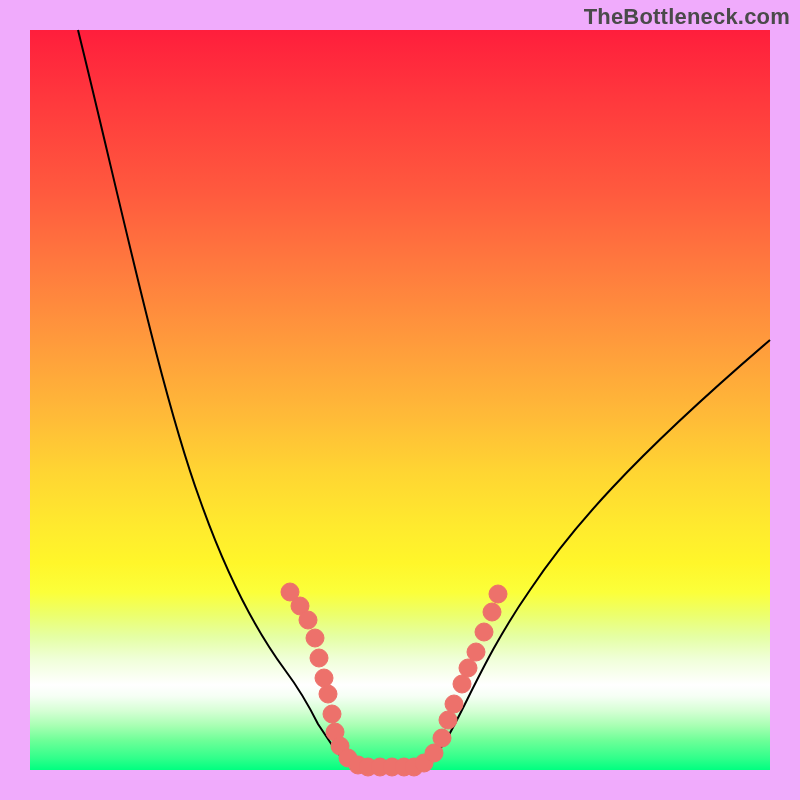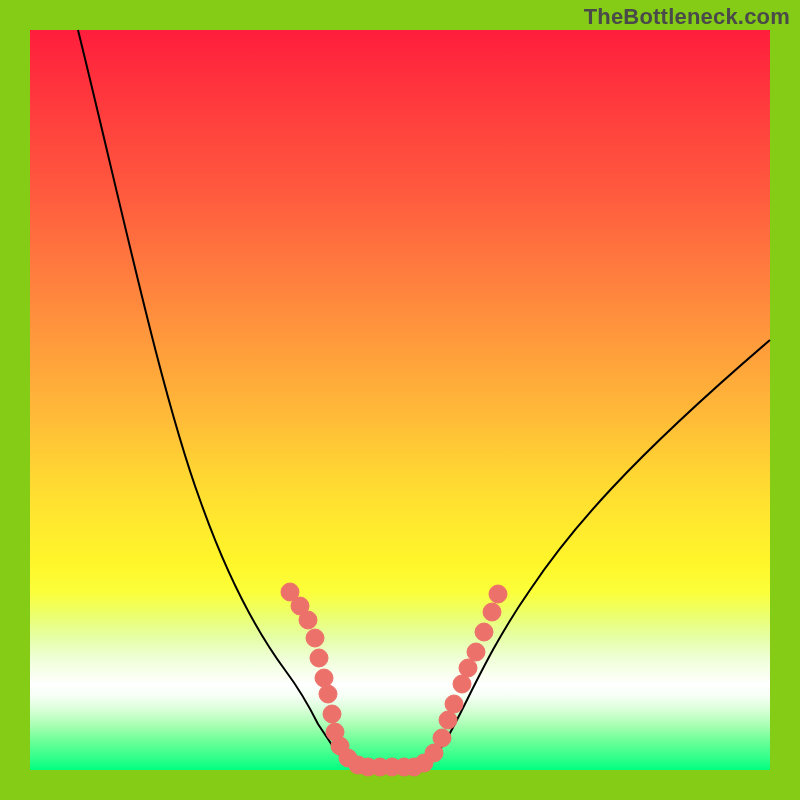--- a/index.html
+++ b/index.html
@@ -10,21 +10,21 @@
     overflow: hidden;
     background: #000;
     font-family: Arial, Helvetica, sans-serif;
   }
   .frame {
     position: absolute;
     left: 0;
     top: 0;
     width: 800px;
     height: 800px;
-    background: #84cc16;
+    background: #f0abfc;
   }
   .plot {
     position: absolute;
     left: 30px;
     top: 30px;
     width: 740px;
     height: 740px;
     background: linear-gradient(
       to bottom,
       #ff1e3c 0%,

